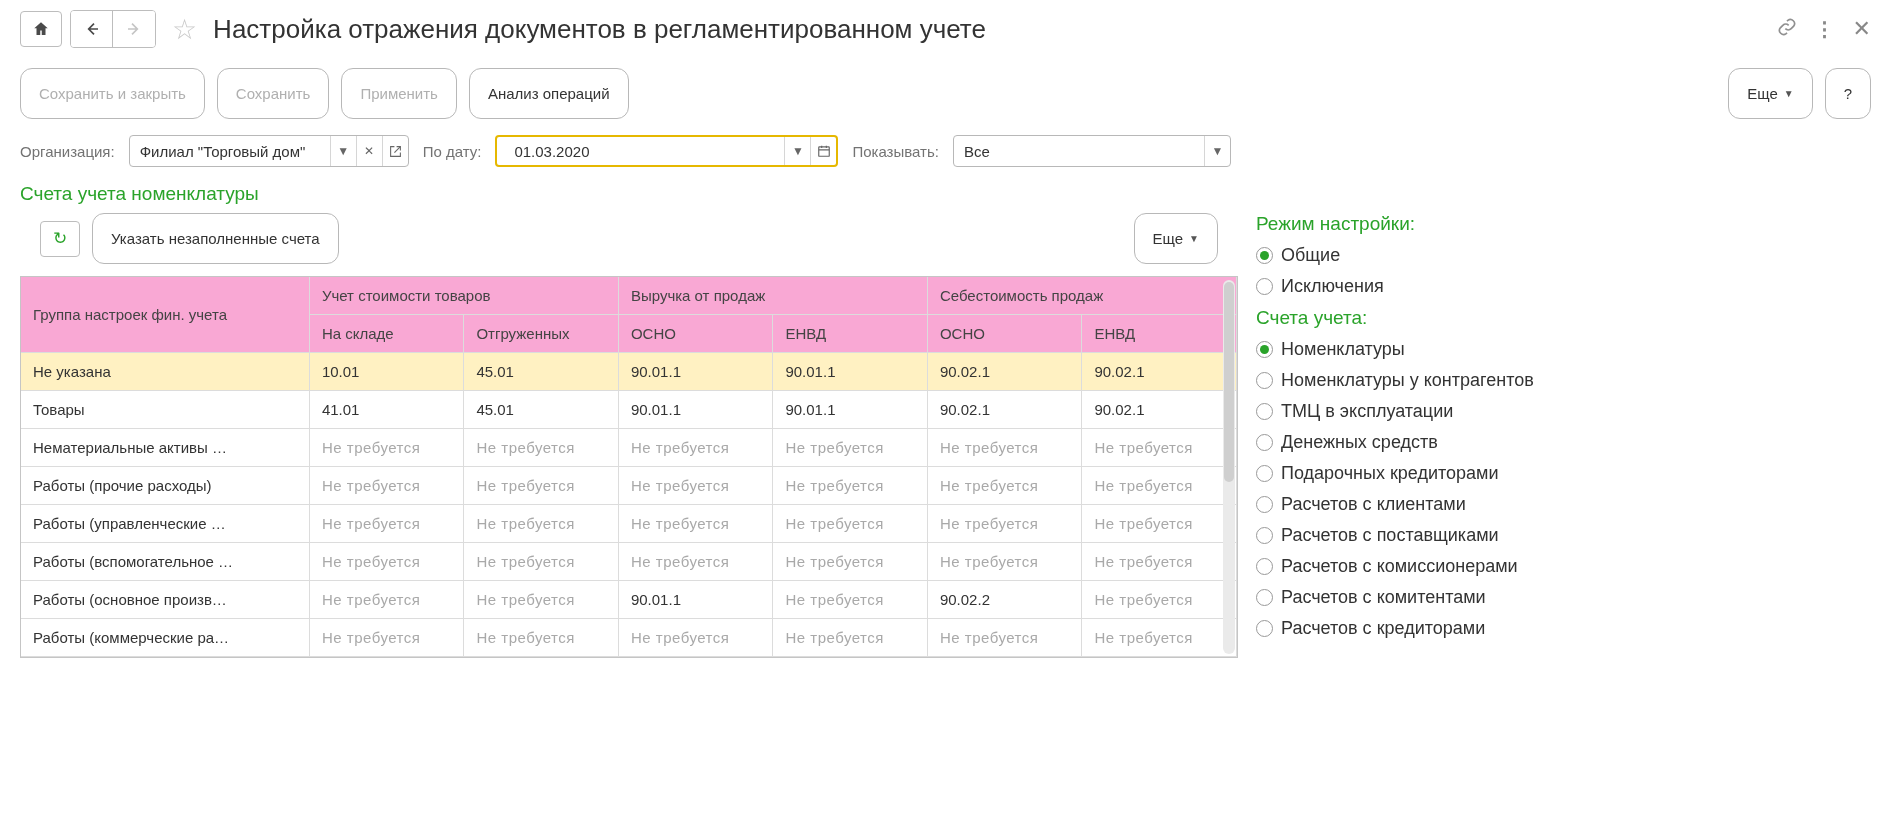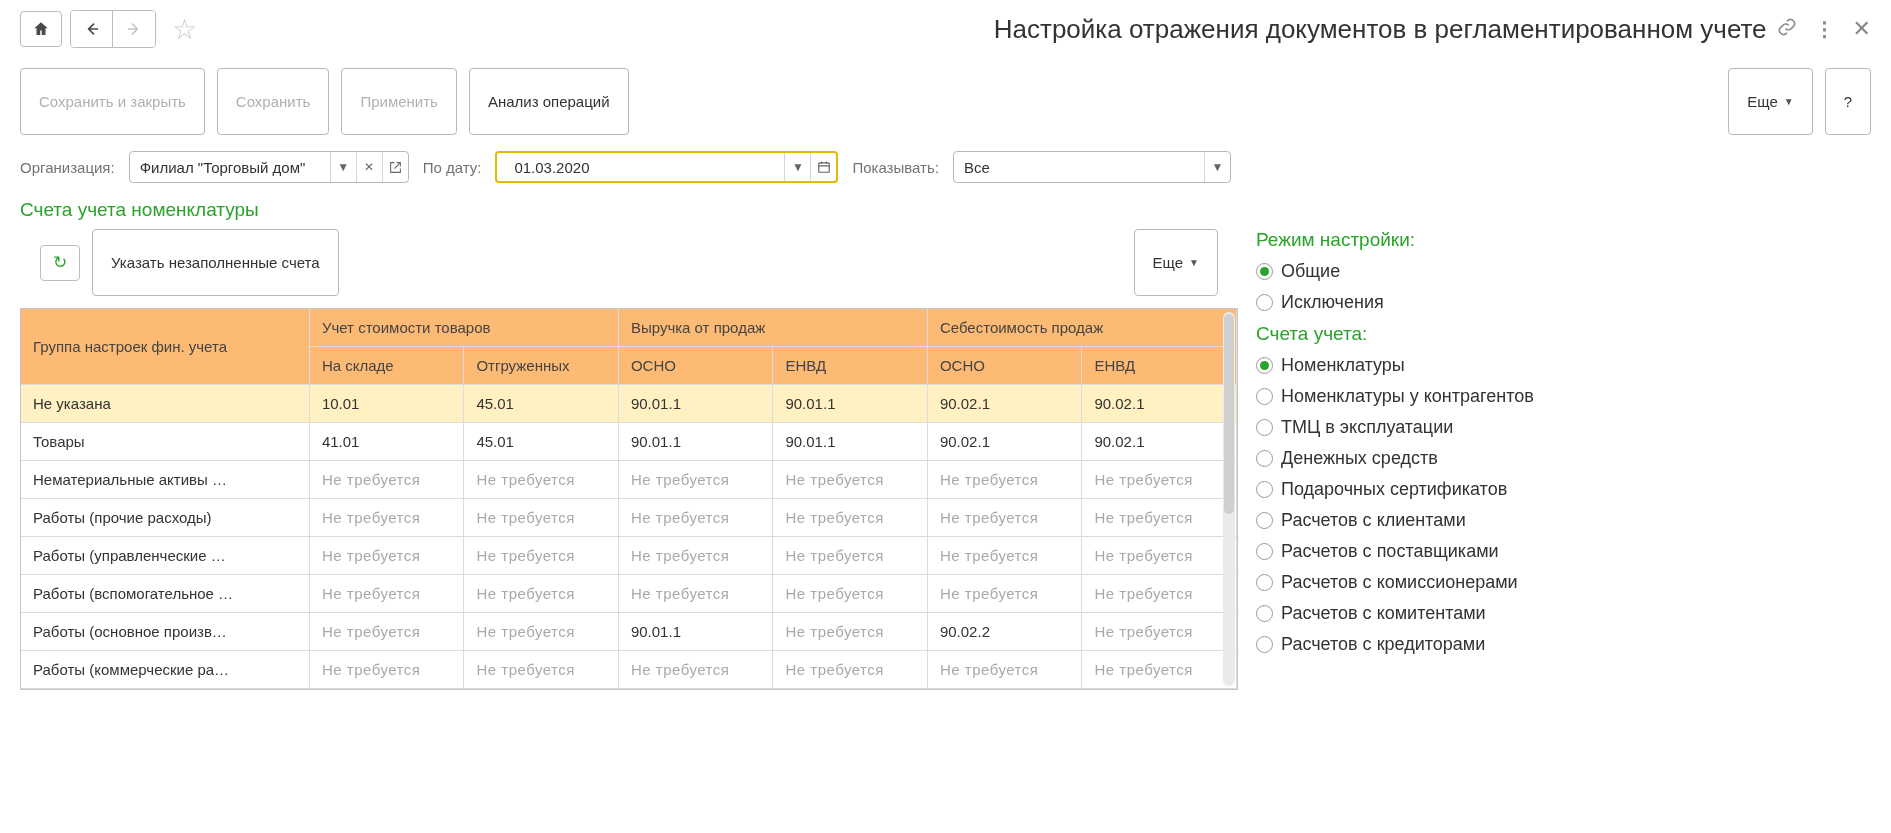--- a/index.html
+++ b/index.html
@@ -60,42 +60,41 @@
     color: #c9c9c9;
     margin-left: 6px;
     margin-right: 6px;
     cursor: pointer;
   }
   .page-title {
     font-size: 26px;
     color: #333;
     font-weight: 400;
     flex: 1;
-    text-align: right;
   }
   .title-right {
     display: flex;
     gap: 18px;
     align-items: center;
     color: #888;
   }
   .title-right span { cursor: pointer; font-size: 20px; }
 
   
   .toolbar {
     display: flex;
     align-items: center;
     padding: 10px 20px;
     gap: 12px;
   }
   .btn {
     border: 1px solid #b8b8b8;
-    border-radius: 4px;
+    border-radius: 12px;
     background: #fff;
-    padding: 24px 18px;
+    padding: 16px 18px;
     cursor: pointer;
     font-size: 15px;
     color: #333;
     min-height: 34px;
     display: flex;
     align-items: center;
     gap: 6px;
   }
   .btn.disabled {
     color: #b0b0b0;
@@ -186,21 +185,21 @@
     padding: 10px 12px;
     text-align: left;
     font-weight: 400;
     font-size: 15px;
     white-space: nowrap;
     overflow: hidden;
     text-overflow: ellipsis;
   }
   .account-table thead th {
     color: #444;
-    background: #fdba74;
+    background: #f9a8d4;
   }
   .account-table .col-group { width: 280px; }
   .account-table .col-sub { width: 150px; }
   .account-table tbody tr:first-child td {
     background: #fff1c2;
   }
   .not-req { color: #a9a9a9; letter-spacing: 0.5px; }
   .table-scrollbar {
     position: absolute;
     right: 2px;
@@ -491,21 +490,21 @@
           <div class="radio-row">
             <span class="radio"></span>
             <span>ТМЦ в эксплуатации</span>
           </div>
           <div class="radio-row">
             <span class="radio"></span>
             <span>Денежных средств</span>
           </div>
           <div class="radio-row">
             <span class="radio"></span>
-            <span>Подарочных сертификатов</span>
+            <span>Подарочных кредиторами</span>
           </div>
           <div class="radio-row">
             <span class="radio"></span>
             <span>Расчетов с клиентами</span>
           </div>
           <div class="radio-row">
             <span class="radio"></span>
             <span>Расчетов с поставщиками</span>
           </div>
           <div class="radio-row">

